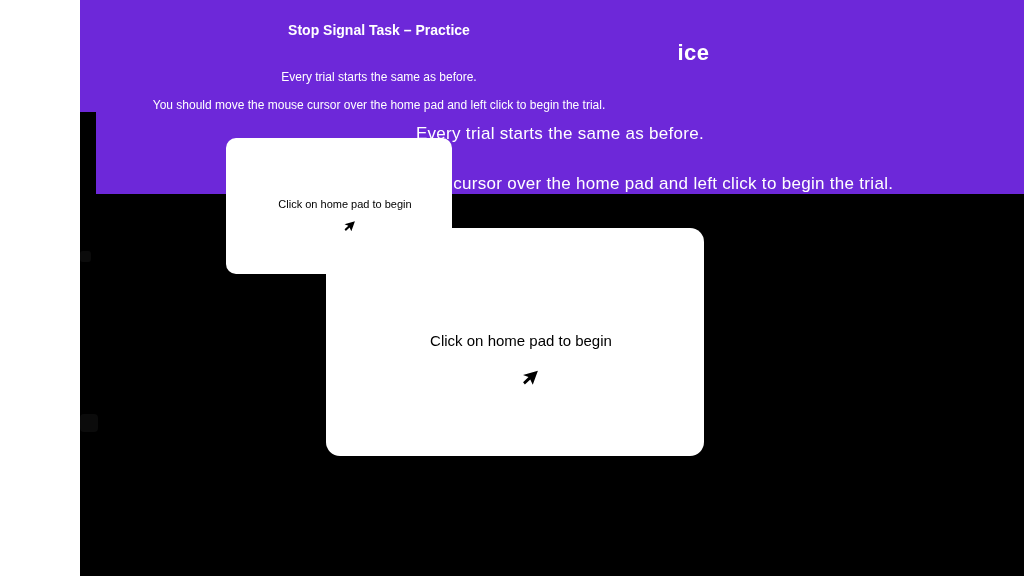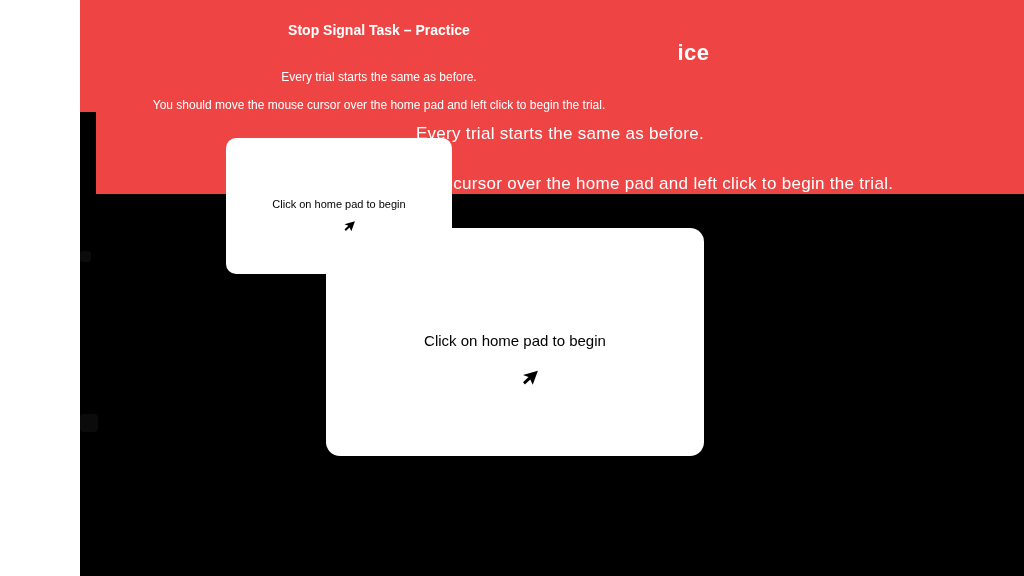--- a/index.html
+++ b/index.html
@@ -1,35 +1,35 @@
 <!DOCTYPE html>
 <html><head>
 <meta charset="utf-8">
 <style>
   html,body{margin:0;padding:0;width:1024px;height:576px;background:#fff;overflow:hidden;font-family:"Helvetica Neue",Arial,sans-serif}
   .stage{position:absolute;left:80px;top:0;width:944px;height:576px;background:#000}
 
-  .panel{position:absolute;background:#ef4444;color:#fff}
+  .panel{position:absolute;background:#6d28d9;color:#fff}
   .panel-big{left:16px;top:0;width:928px}
   .panel-small{left:0;top:0;width:598px}
   .title{font-weight:600;display:block}
   .title-big{font-size:22px;margin:40px 0 0 0;letter-spacing:.5px}
   .title-small{font-size:14px;margin:22px 0 0 0}
   .line{display:block}
   .line-big{font-size:17px;letter-spacing:.3px}
   .line-small{font-size:12px}
   .gap1b{margin-top:58px}.gap2b{margin-top:30px}
   .gap1s{margin-top:32px}.gap2s{margin-top:14px}
   .center{text-align:center}
 
   .card{position:absolute;background:#fff;color:#000;border-radius:14px}
   .card-big{left:246px;top:228px;width:378px;height:228px}
   .card-small{left:146px;top:138px;width:226px;height:136px;border-radius:10px}
 
-  .prompt{position:absolute;left:0;width:100%;text-align:center;color:#000}
+  .prompt{position:absolute;left:6px;width:100%;text-align:center;color:#000}
   .prompt-big{top:104px;font-size:15px}
   .prompt-small{top:60px;font-size:11px}
 
   .cursor{position:absolute;color:#000;transform:scaleX(-1) rotate(-20deg);display:block}
   .cursor-big{left:438px;top:366px;width:20px;height:20px}
   .cursor-small{left:261px;top:218px;width:14px;height:14px}
   .cursor svg{width:100%;height:100%;display:block}
 
   .homegrp{position:absolute;left:0;width:100%;text-align:left}
   .home-big{top:414px}.home-small{top:248px}

